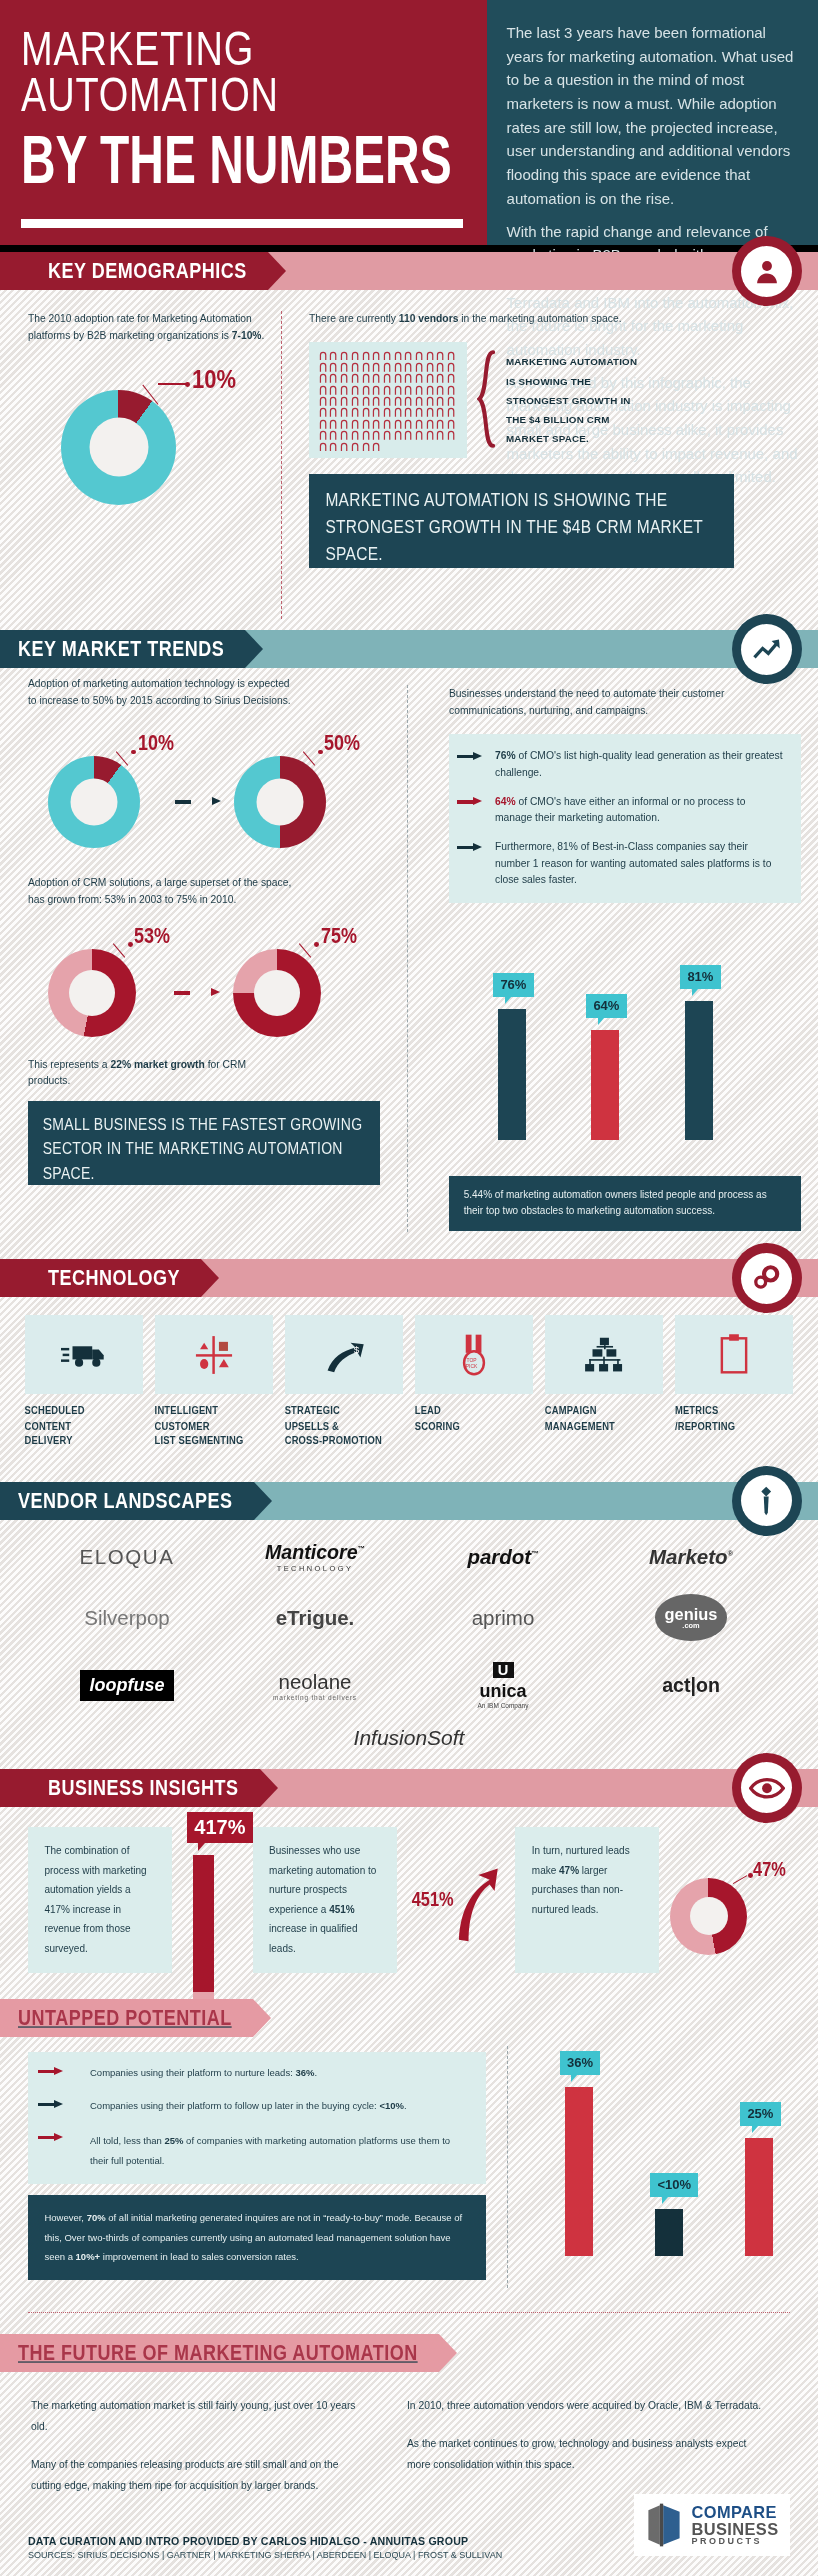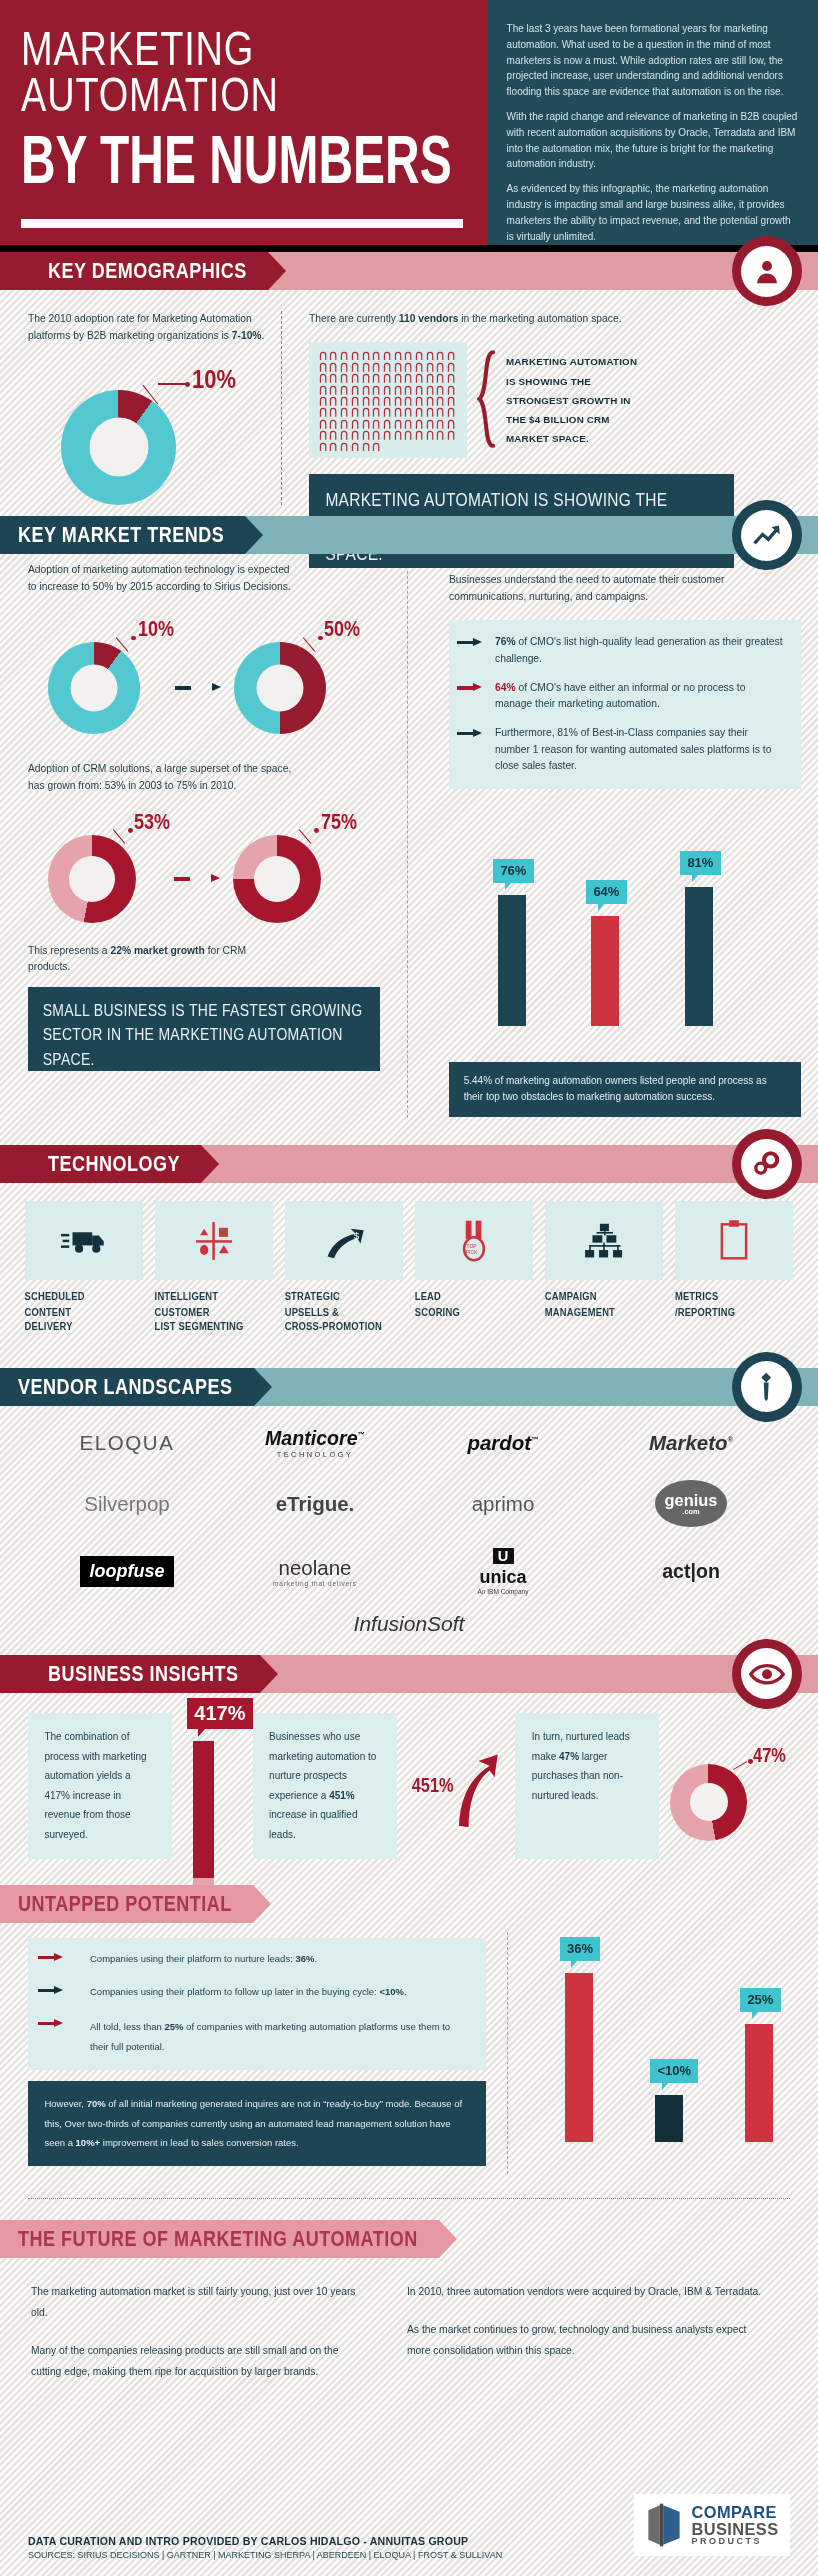--- a/index.html
+++ b/index.html
@@ -20,41 +20,41 @@
   .header-left { width: 487px; background: #971b2f; position: relative; padding: 24.5px 21px 0 21px; }
   .header-right { flex: 1; background: #214d5b; padding: 21px 19.6px 0 19.6px; }
   .title-1 { font-family: "Liberation Sans Narrow","Liberation Sans", sans-serif;
              font-size: 38px; letter-spacing: 0.8px; color: #fff; font-weight: 400;
              transform: scaleY(1.28); transform-origin: left top; line-height: .95; }
   .title-2 { font-family: "Liberation Sans Narrow","Liberation Sans", sans-serif;
              font-size: 47px; letter-spacing: 0px; color: #fff; font-weight: 700;
              transform: scaleY(1.45) scaleX(1.02); transform-origin: left top; line-height: .95;
              margin-top: 31px; }
   .title-rule { height: 9px; background: #fff; width: 442px; margin-top: 47px; }
-  .intro-p { color: #d7e3e6; font-size: 10px; line-height: 1.58; margin-bottom: 9px; }
+  .intro-p { color: #d7e3e6; font-size: 15px; line-height: 1.58; margin-bottom: 9px; }
 
   .black-bar { height: 7.4px; background: #000; }
 
   
   .banner { position: relative; height: 38px; display: flex; align-items: stretch; }
   .banner .tab { display: flex; align-items: center; padding: 0 21px 0 18px; position: relative; }
   .banner .tab span { font-family: "Liberation Sans Narrow","Liberation Sans", sans-serif;
         font-size: 18px; letter-spacing: 0.5px; color: #fff; font-weight: 700;
         transform: scaleY(1.22); display: inline-block; white-space: nowrap; }
   .banner .tab::after { content:""; position: absolute; right: -18px; top: 0; width: 0; height: 0;
         border-top: 19px solid transparent; border-bottom: 19px solid transparent; }
   .banner .rail { flex: 1; }
 
   .banner.red   .tab { background: #971b2f; padding-left: 48px; }
   .banner.red   .tab::after { border-left: 18px solid #971b2f; }
   .banner.red   .rail { background: #e09ba3; }
   .banner.teal  .tab { background: #1d4554; }
   .banner.teal  .tab::after { border-left: 18px solid #1d4554; }
   .banner.teal  .rail { background: #7fb3b8; }
-  .banner.pink  .tab { background: #e59aa3; }
+  .banner.pink  .tab { background: #e59aa3; text-decoration: underline; }
   .banner.pink  .tab::after { border-left: 18px solid #e59aa3; }
   .banner.pink  .tab span { color: #a9364a; }
   .banner.pink  .rail { background: transparent; }
 
   .badge { position: absolute; right: 16.4px; top: -16.4px; width: 70px; height: 70px;
            border-radius: 50%; background: #971b2f; display: flex; align-items: center;
            justify-content: center; z-index: 5; }
   .badge.teal-b { background: #1d4554; }
   .badge .inner { width: 51px; height: 51px; border-radius: 50%; background: #fff;
                   display:flex; align-items:center; justify-content:center; }
@@ -163,21 +163,21 @@
     <div class="badge">
       <div class="inner">
         <svg width="28" height="28" viewBox="0 0 34 34">
             <circle cx="17" cy="11" r="6" fill="#971b2f"></circle>
             <path d="M5 32c0-7 5.5-12 12-12s12 5 12 12z" fill="#971b2f"></path>
           </svg>
       </div>
     </div>
   </div>
 
-  <div class="sec" style="height:226px;padding-left:35px;">
+  <div class="sec" style="height:340px;padding-left:35px;">
     <div class="vdiv" style="left:281px;"></div>
 
     <div style="position:absolute; left:28px; top:21px; width:237px;">
       <p class="body-text">
         <span>The 2010 adoption rate for Marketing Automation platforms by B2B marketing organizations is </span><b>7-10%</b><span>.</span>
       </p>
       <div style="position:relative; margin-top:28px; height:139px;">
         <div class="donut" style="width:115px;height:115px;left:33px;top:18px;position:absolute;
                     background: conic-gradient(#971b2f 0 10%, #54c8d0 10% 100%);">
         </div>

